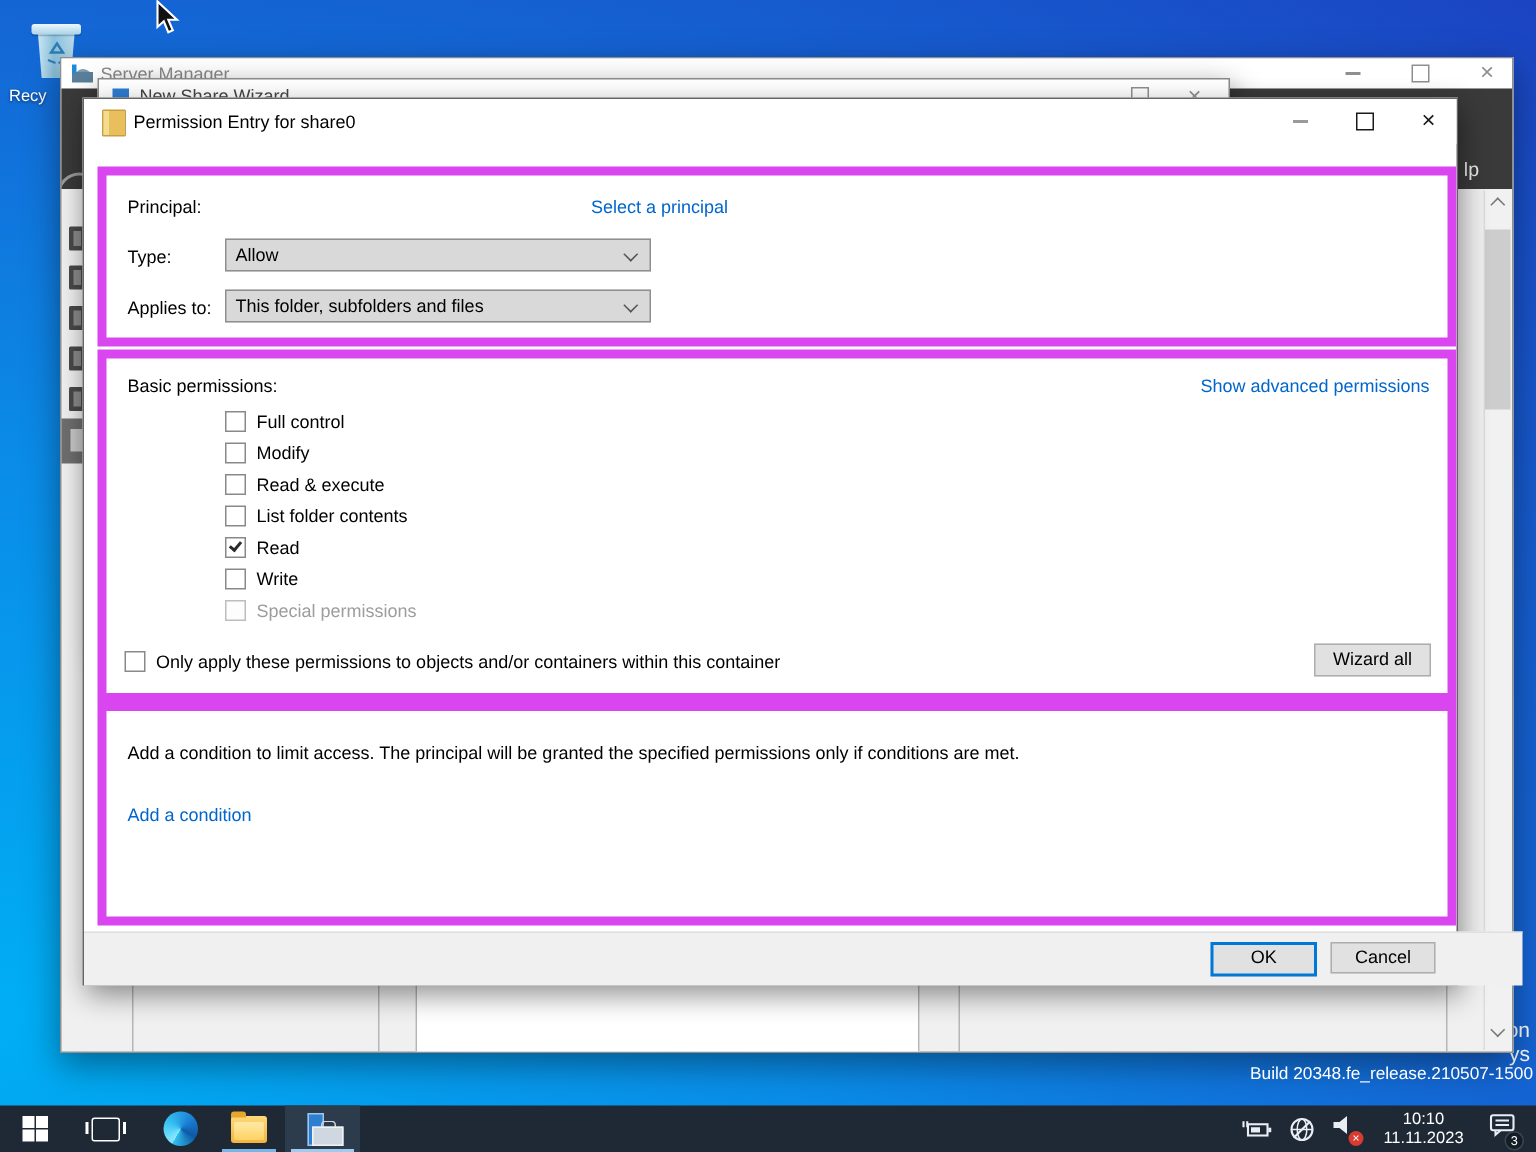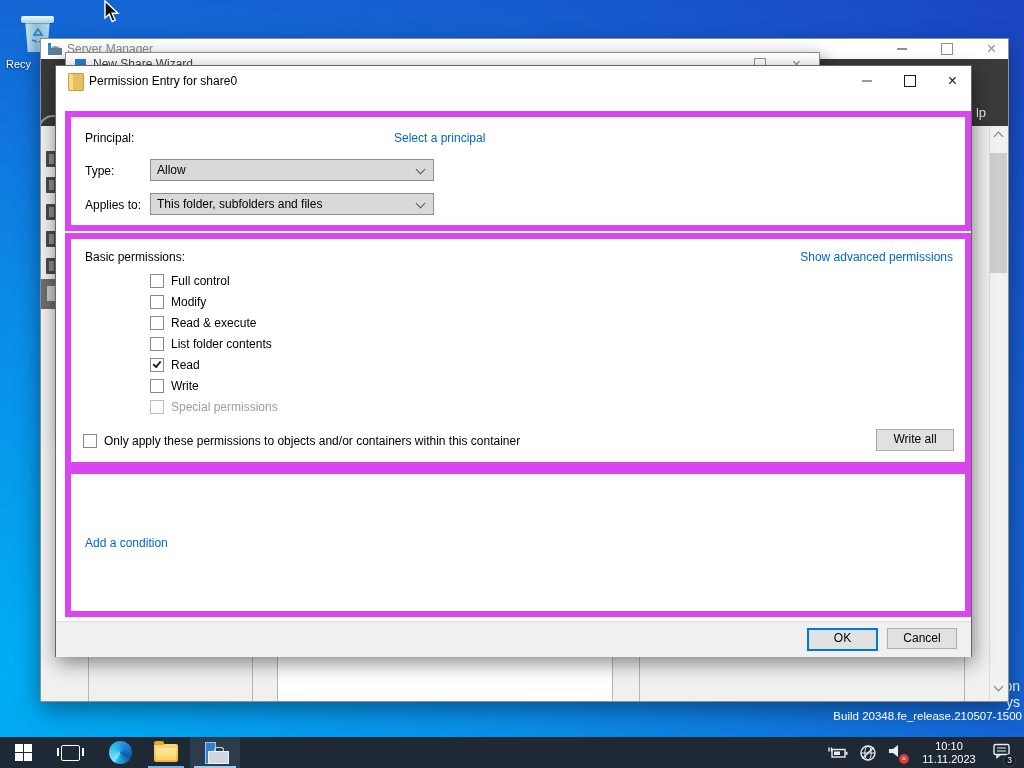--- a/index.html
+++ b/index.html
@@ -77,21 +77,21 @@
   .perm-row{display:flex;align-items:center;gap:7px;margin-bottom:8px;height:13px;}
   .cb{position:relative;width:12px;height:12px;background:#fff;border:1px solid #898989;flex:0 0 auto;}
   .cb.checked:after{content:"";position:absolute;left:2px;top:2px;width:6px;height:3px;
      border-left:2px solid #2b2b2b;border-bottom:2px solid #2b2b2b;transform:rotate(-50deg);}
   .cb.disabled{border-color:#bdbdbd;background:#fdfdfd;}
   .perm-label{font-size:12px;color:#000;}
   .perm-row.disabled .perm-label{color:#9d9d9d;}
   .btn{position:absolute;background:#e1e1e1;border:1px solid #adadad;font-size:12px;color:#000;
      text-align:center;line-height:19px;}
   .btn.default{border:2px solid #0078d7;line-height:17px;}
-  .dlg-footer{position:absolute;left:0;top:555px;width:100%;height:35px;background:#f0f0f0;border-top:1px solid #dfdfdf;}
+  .dlg-footer{position:absolute;left:0;top:555px;width:100%;height:35px;background:#f0f0f0;border-top:1px solid #dfdfdf;padding-left:44px;}
 
   
   .taskbar{position:absolute;left:0;top:737px;width:1024px;height:31px;background:#1e2935;z-index:50;display:flex;align-items:center;}
   .tb-btn{position:absolute;top:0;height:31px;display:flex;align-items:center;justify-content:center;}
   .tb-underline{position:absolute;left:4px;right:4px;bottom:0;height:2px;background:#76b5e8;}
   .start-grid{display:grid;grid-template-columns:8px 8px;grid-template-rows:8px 8px;gap:1px;}
   .start-grid div{background:#fff;}
   .taskview{width:17px;height:14px;border:1.6px solid #fff;border-radius:2px;position:relative;}
   .taskview:before{content:"";position:absolute;left:-5px;top:2px;width:2px;height:8px;background:#fff;}
   .taskview:after{content:"";position:absolute;right:-5px;top:2px;width:2px;height:8px;background:#fff;}
@@ -242,24 +242,25 @@
   <div class="perm-row disabled">
     <span class="cb disabled"></span>
     <span class="perm-label">Special permissions</span>
   </div>
 </div>
 
       <div class="abs" style="left:12px;top:195px;display:flex;align-items:center;gap:7px">
         <span class="cb"></span>
         <span class="perm-label">Only apply these permissions to objects and/or containers within this container</span>
       </div>
-      <div class="btn" style="left:805px;top:190px;width:76px;height:20px">Write all</div>
+      <div class="btn" style="left:805px;top:190px;width:76px;height:20px">Wizard all</div>
     </div>
 
     <div class="group" style="top:402px;height:137px;">
+      <span class="lbl" style="left:14px;top:21px">Add a condition to limit access. The principal will be granted the specified permissions only if conditions are met.</span>
       <span class="link abs" style="left:14px;top:62px">Add a condition</span>
     </div>
 
     <div class="dlg-footer">
       <div class="btn default" style="left:751px;top:6px;width:67px;height:19px">OK</div>
       <div class="btn" style="left:831px;top:6px;width:68px;height:19px">Cancel</div>
     </div>
   </div>
 
   <div class="build-text">Build 20348.fe_release.210507-1500</div>

